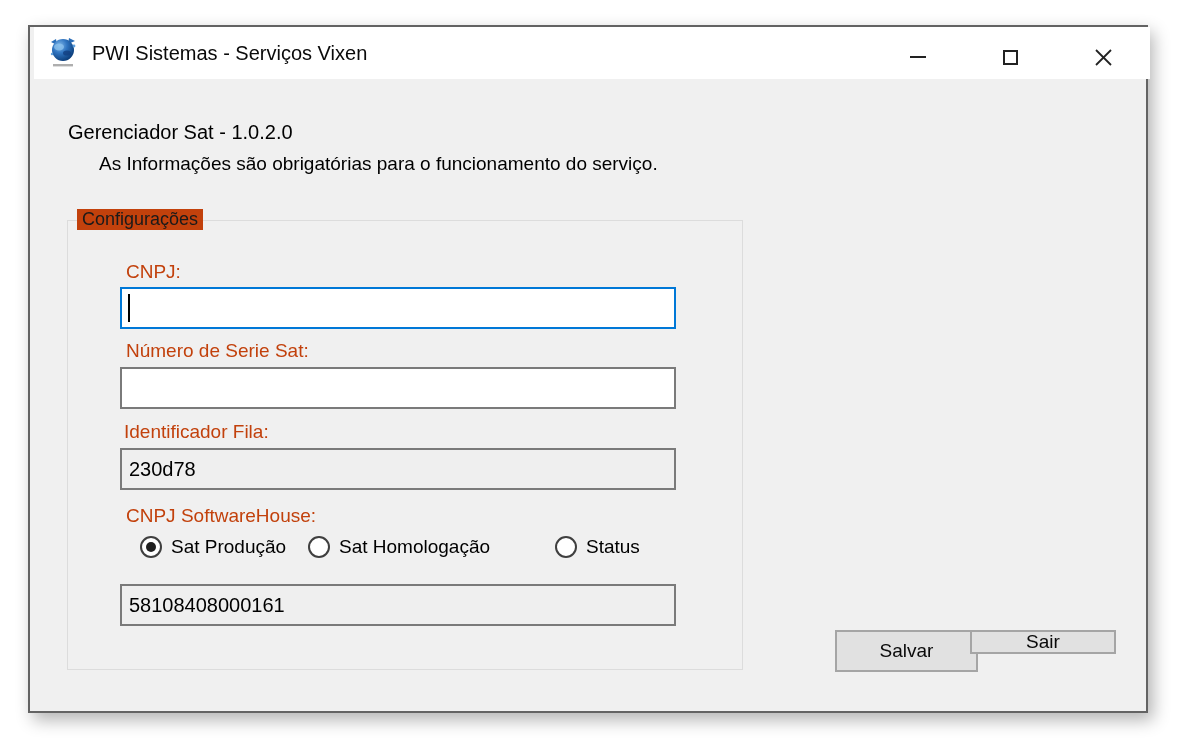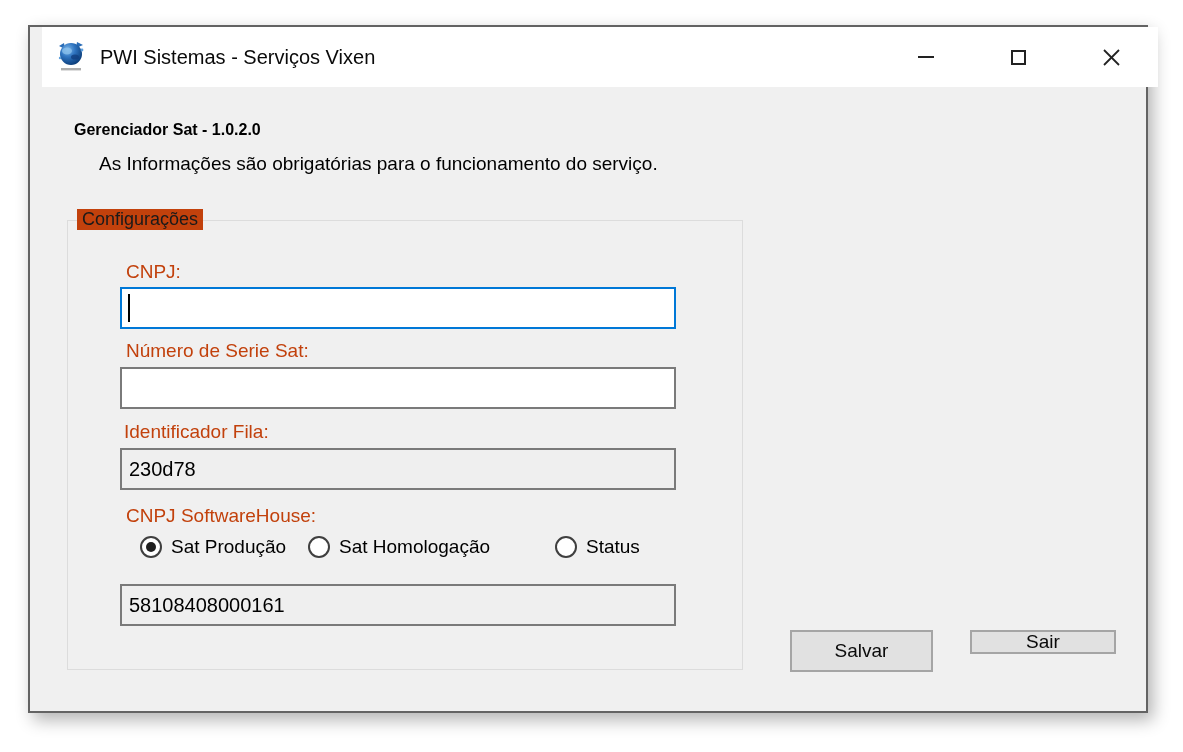--- a/index.html
+++ b/index.html
@@ -7,32 +7,32 @@
               font-family:"Liberation Sans","DejaVu Sans",sans-serif; color:#000; }
 
   .window {
     position:absolute; left:28px; top:25px; width:1120px; height:688px;
     background:#f0f0f0; border:2px solid #636363;
     box-shadow:5px 7px 16px rgba(0,0,0,0.30);
   }
 
   
   .titlebar {
-    position:absolute; left:12px; top:0; width:100%; height:60px;
+    position:absolute; left:4px; top:0; width:100%; height:52px;
     background:#ffffff; display:flex; align-items:center;text-align:right;
   }
   .app-icon { width:32px; height:34px; margin-left:13px; flex:0 0 auto; }
   .title-text { margin-left:13px; font-size:20px; color:#0a0a0a; white-space:nowrap; }
   .win-controls { position:absolute; right:0; top:0; height:60px; display:flex; }
   .win-btn { width:93px; height:60px; display:flex; align-items:center; justify-content:center; cursor:default; }
   .glyph-min { width:16px; height:0; border-top:2px solid #222; }
   .glyph-max { width:15px; height:15px; border:2px solid #222; background:transparent; }
 
   
-  .hdr-title { position:absolute; left:44px; top:94px; font-size:16px; font-weight:bold; }
+  .hdr-title { position:absolute; left:38px; top:94px; font-size:20px; font-weight:normal; }
   .hdr-sub   { position:absolute; left:69px; top:126px; font-size:19px; }
 
   
   .groupbox { position:absolute; border:1px solid #dcdcdc; }
   .groupbox .legend {
     position:absolute; top:-12px; left:9px; background:#c2410c;
     padding:0 5px; font-size:18px; color:#1a1a1a; white-space:nowrap;
   }
   .gb-config { left:37px; top:193px; width:676px; height:450px; }
   .gb-status { left:754px; top:193px; width:315px; height:205px; }
@@ -69,21 +69,21 @@
   }
 
   
   .btn {
     position:absolute; background:#e1e1e1; border:2px solid #a5a5a5;
     font-size:19px; color:#0a0a0a; display:flex; align-items:center; justify-content:center;
     font-family:"Liberation Sans","DejaVu Sans",sans-serif; cursor:default;
   }
   .btn-iniciar { left:29px;  top:133px; width:106px; height:41px; }
   .btn-parar   { left:176px; top:133px; width:105px; height:41px; }
-  .btn-salvar  { left:760px; top:603px; width:143px; height:42px; }
+  .btn-salvar  { left:805px; top:603px; width:143px; height:42px; }
   .btn-sair    { left:940px; top:603px; width:146px; height:24px; }
 </style>
 </head>
 <body>
 
 <div class="window">
 
   <div class="titlebar">
     <svg class="app-icon" viewBox="0 0 32 34">
       <defs>

